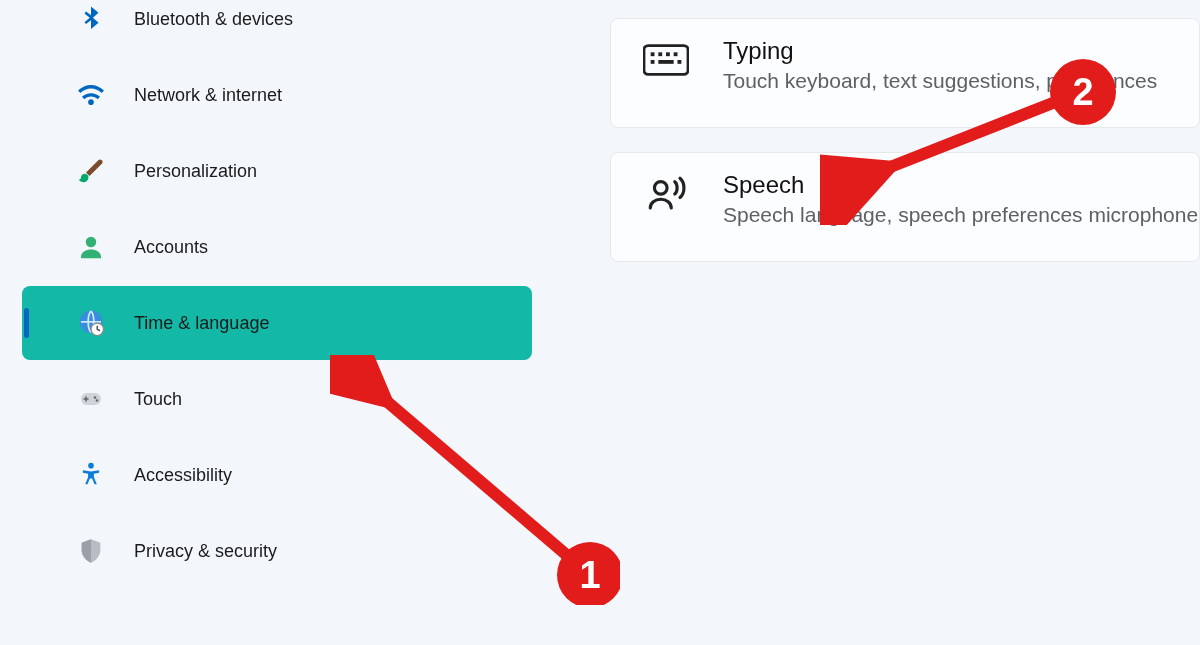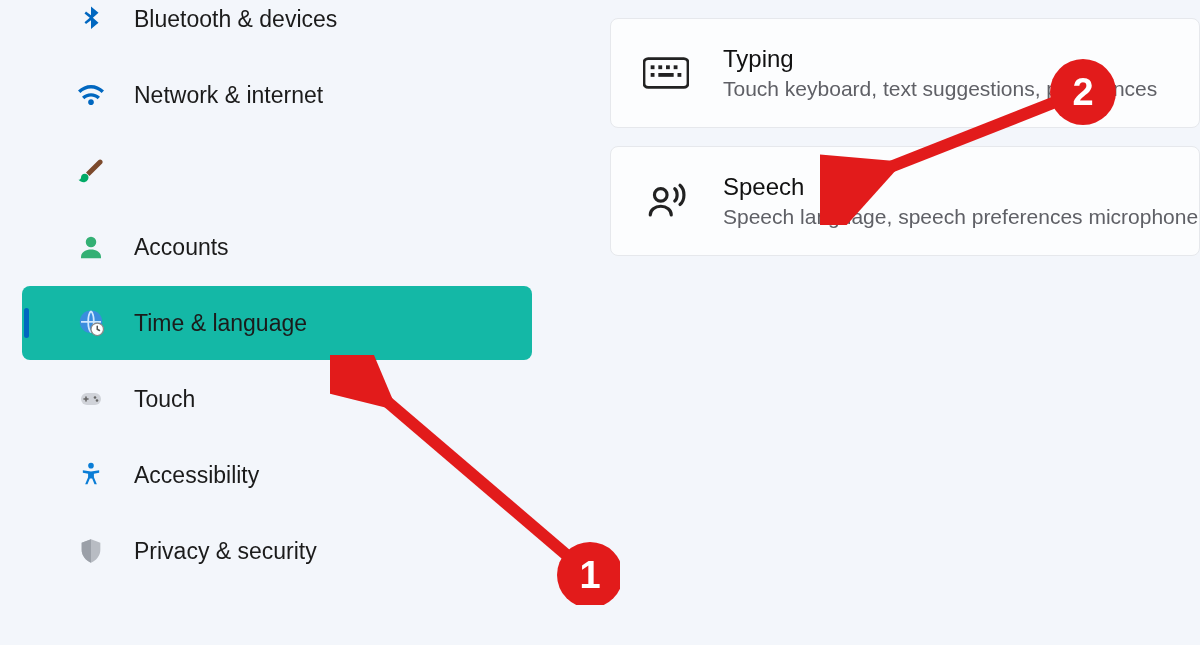--- a/index.html
+++ b/index.html
@@ -41,39 +41,38 @@
     }
     .nav-icon {
       width: 34px;
       height: 34px;
       display: flex;
       align-items: center;
       justify-content: center;
       flex: 0 0 34px;
     }
     .nav-label {
-      font-size: 23px;
+      font-size: 18px;
       margin-left: 26px;
       color: #1b1b1b;
       white-space: nowrap;
     }
     .content {
       position: absolute;
       left: 610px;
       top: 18px;
       right: 0;
     }
     .card {
       background: #fcfdfe;
       border: 1px solid #e6e8ec;
       border-radius: 8px;
       padding: 18px 20px 18px 32px;
-      margin-bottom: 18px;
-      display: flex;
-      align-items: center;
+      margin-bottom: 24px;
+      display: flex;
       min-height: 110px;
     }
     .card-icon {
       width: 46px;
       height: 46px;
       flex: 0 0 46px;
       display: flex;
       align-items: center;
       justify-content: center;
     }
@@ -113,20 +112,21 @@
     <span class="nav-label">Network &amp; internet</span>
   </div>
 
   <div class="nav-item">
     <span class="nav-icon">
       <svg viewBox="0 0 24 24" width="30" height="30">
           <path fill="#7c4a2d" d="M20.7 3.3c-.8-.8-2-.8-2.8 0L8 13.2l2.8 2.8 9.9-9.9c.8-.8.8-2 0-2.8z"></path>
           <path fill="#0a6" d="M7 14.2C5.3 14.2 4 15.5 4 17.2c0 1.3-1.1 1.8-2 1.8 1 1.3 2.7 2 4 2 2.2 0 4-1.8 4-4 0-1.7-1.3-2.8-3-2.8z"></path>
         </svg>
     </span>
+    <span class="nav-label">Personalization</span>
   </div>
 
 
   <div class="nav-item">
     <span class="nav-icon">
       <svg viewBox="0 0 24 24" width="30" height="30">
           <circle cx="12" cy="8" r="4.2" fill="#33b074"></circle>
           <path fill="#33b074" d="M4 20c0-3.6 3.6-6 8-6s8 2.4 8 6v1H4v-1z"></path>
         </svg>
     </span>

